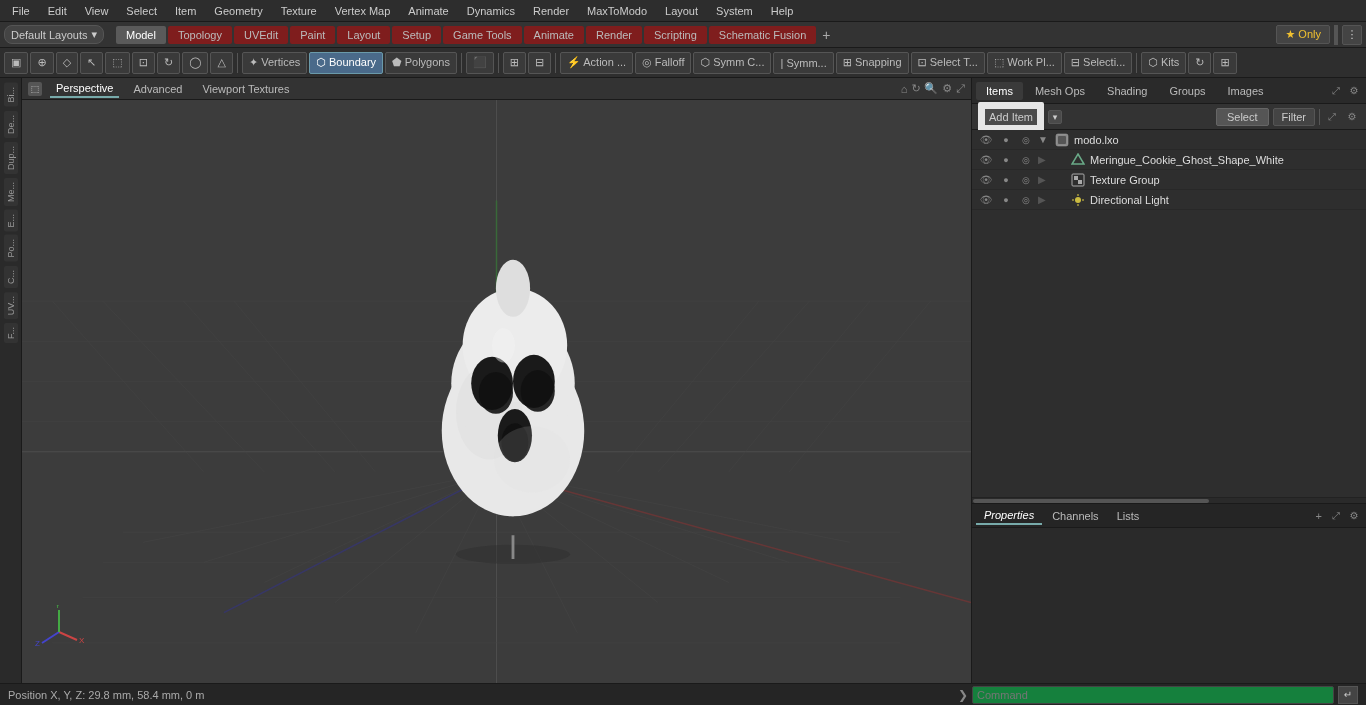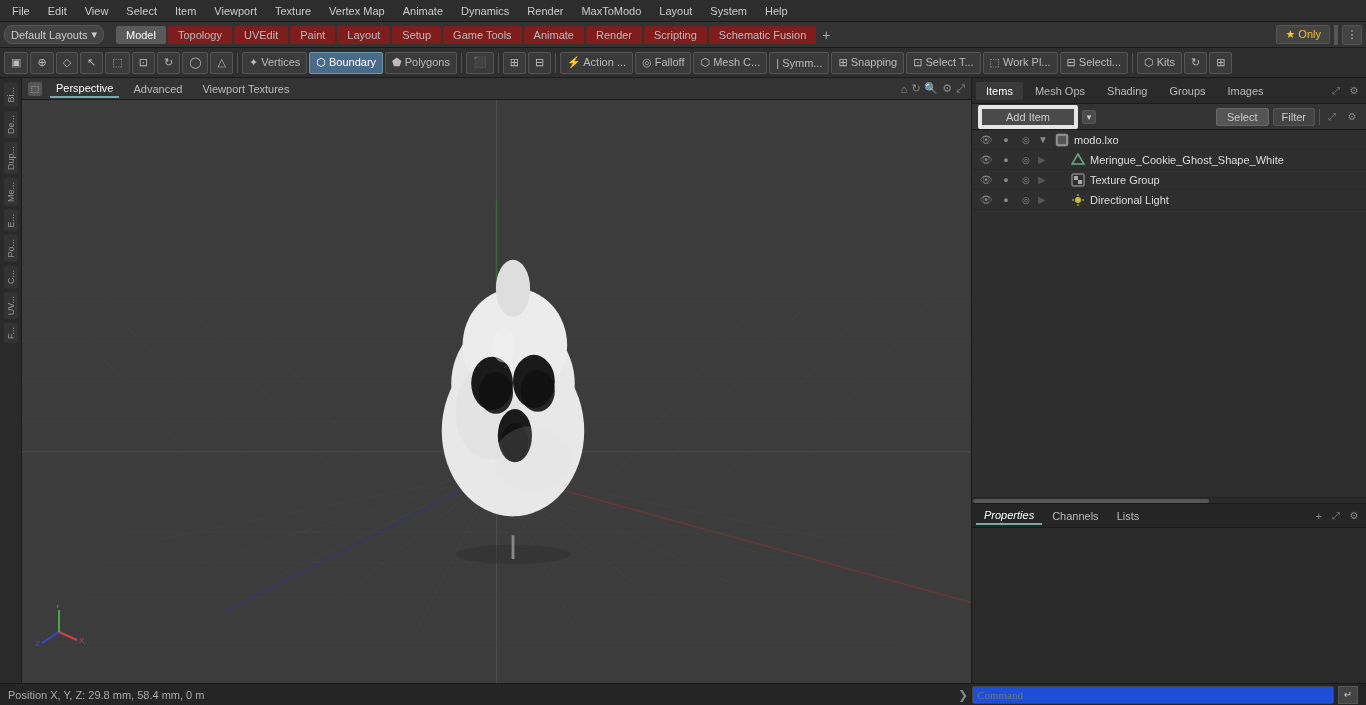--- a/index.html
+++ b/index.html
@@ -111,21 +111,21 @@
       background: #2a2a2a; border-bottom: 1px solid #1a1a1a; padding: 0 4px; gap: 2px;
     }
     .right-tab { padding: 3px 10px; font-size: 11px; cursor: pointer; color: #bbb; border-radius: 2px; }
     .right-tab.active { background: #3a3a3a; color: #fff; }
 
     
     #items-header {
       display: flex; align-items: center; height: 26px;
       background: #333; border-bottom: 1px solid #1a1a1a; padding: 0 6px; gap: 4px;
     }
-    .items-header-btn { padding: 2px 24px; font-size: 11px; cursor: pointer; background: #4a4a4a; border: 4px solid #e5e5e5; color: #ccc; border-radius: 2px; }
+    .items-header-btn { padding: 2px 4px; font-size: 11px; cursor: pointer; background: #4a4a4a; border: 7px solid #e5e5e5; color: #ccc; border-radius: 2px; }
 
     
     #items-list { flex: 1; background: #2e2e2e; overflow-y: auto; }
     .item-row {
       display: flex; align-items: center; padding: 2px 6px; height: 20px;
       border-bottom: 1px solid #282828; cursor: pointer; gap: 4px;
     }
     .item-vis-icon { width: 16px; height: 16px; display: flex; align-items: center; justify-content: center; font-size: 10px; color: #888; }
     .item-expand { width: 12px; font-size: 10px; color: #888; }
     .item-icon { width: 16px; height: 16px; display: flex; align-items: center; justify-content: center; }
@@ -136,41 +136,41 @@
       height: 180px; border-top: 1px solid #1a1a1a; background: #2a2a2a;
     }
     #properties-tabs {
       display: flex; align-items: center; height: 24px;
       background: #252525; border-bottom: 1px solid #1a1a1a; padding: 0 4px; gap: 2px;
     }
     .prop-tab { padding: 2px 8px; font-size: 11px; cursor: pointer; color: #bbb; }
     .prop-tab.active { color: #fff; border-bottom: 2px solid #7aa; font-style: italic; }
     .cmd-arrow { color: #888; font-size: 12px; }
     .cmd-input {
-      flex: 1; background: #1d4ed8; border: 1px solid #444; color: #ccc;
-      font-size: 11px; padding: 1px 4px; height: 18px; border-radius: 2px; font-family: Liberation Serif, serif;
+      flex: 1; background: #15803d; border: 1px solid #444; color: #ccc;
+      font-size: 11px; padding: 1px 4px; height: 18px; border-radius: 2px;
     }
     .cmd-enter { background: #444; border: 1px solid #555; color: #ccc; width: 20px; height: 18px; cursor: pointer; display: flex; align-items: center; justify-content: center; font-size: 10px; }
 
     
     ::-webkit-scrollbar { width: 6px; }
     ::-webkit-scrollbar-track { background: #2a2a2a; }
     ::-webkit-scrollbar-thumb { background: #555; border-radius: 3px; }
     .panel-icon-btn { width: 16px; height: 16px; display: flex; align-items: center; justify-content: center; font-size: 10px; color: #888; cursor: pointer; }
   </style>
 </head>
 <body>
 
 <div id="menu-bar">
   <div class="menu-item">File</div>
   <div class="menu-item">Edit</div>
   <div class="menu-item">View</div>
   <div class="menu-item">Select</div>
   <div class="menu-item">Item</div>
-  <div class="menu-item">Viewport</div>
+  <div class="menu-item">Geometry</div>
   <div class="menu-item">Texture</div>
   <div class="menu-item">Vertex Map</div>
   <div class="menu-item">Animate</div>
   <div class="menu-item">Dynamics</div>
   <div class="menu-item">Render</div>
   <div class="menu-item">MaxToModo</div>
   <div class="menu-item">Layout</div>
   <div class="menu-item">System</div>
   <div class="menu-item">Help</div>
 </div>
@@ -214,21 +214,21 @@
   <div class="tool-btn active">⬡ Boundary</div>
   <div class="tool-btn">⬟ Polygons</div>
   <div class="tool-sep"></div>
   <div class="tool-btn">⬛</div>
   <div class="tool-sep"></div>
   <div class="tool-btn">⊞</div>
   <div class="tool-btn">⊟</div>
   <div class="tool-sep"></div>
   <div class="tool-btn">⚡ Action ...</div>
   <div class="tool-btn">◎ Falloff</div>
-  <div class="tool-btn">⬡ Mesh C...</div>
+  <div class="tool-btn">⬡ Symm C...</div>
   <div class="tool-btn">| Symm...</div>
   <div class="tool-btn">⊞ Snapping</div>
   <div class="tool-btn">⊡ Select T...</div>
   <div class="tool-btn">⬚ Work Pl...</div>
   <div class="tool-btn">⊟ Selecti...</div>
   <div class="tool-sep"></div>
   <div class="tool-btn">⬡ Kits</div>
   <div class="tool-btn">↻</div>
   <div class="tool-btn">⊞</div>
 </div>

